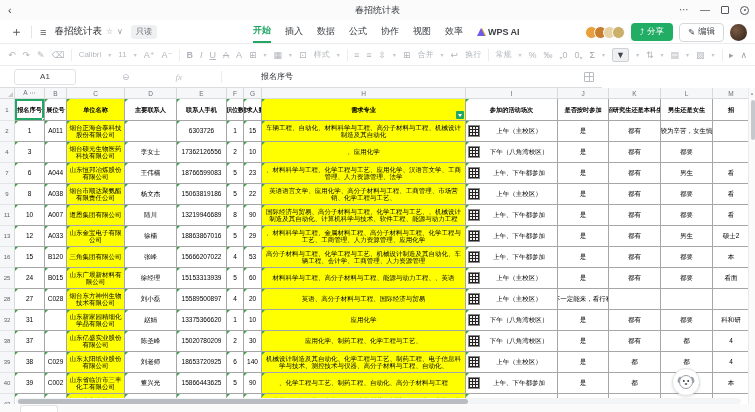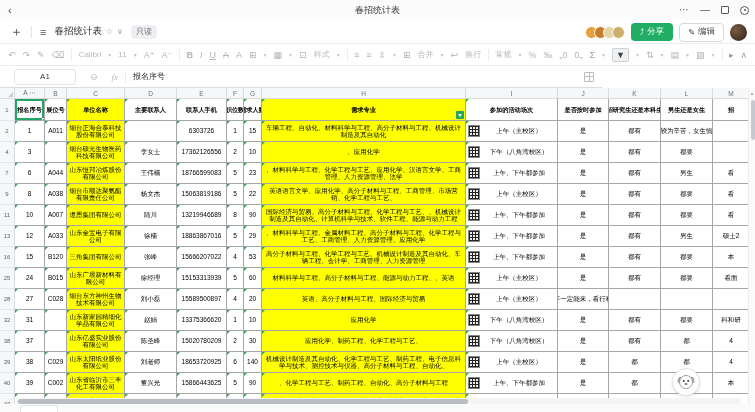--- a/index.html
+++ b/index.html
@@ -46,21 +46,21 @@
     color:#b0b5bb; font-size:9px; white-space:nowrap; }
   .ti { color:#b0b5bb; font-size:9px; }
   .tlabel { color:#b4b9bf; font-size:8px; }
   .tsep { width:1px; height:12px; background:#ececee; }
   .dd { font-size:6px; color:#c3c7cc; }
   .filter-on { display:flex; align-items:center; background:#eef0f2; border:1px solid #cdd1d6; border-radius:2px;
     padding:1px 3px; color:#3e4247; font-size:9px; }
   .toolbar .dk { color:#9aa0a6; }
 
   .fbar { position:absolute; left:0; top:66px; width:602px; height:22px; background:#fff;
-    border-bottom:1px solid #dcdcde; display:flex; align-items:center; }
+    border-bottom:1px solid #dcdcde; display:flex; align-items:center;gap:32px; }
   .namebox { width:62px; height:16px; margin-left:14px; border:1px solid #e1e3e6; border-radius:3px;
     font-size:8px; color:#3c4045; display:flex; align-items:center; justify-content:center; }
   .fico { margin-left:14px; color:#b9bdc3; font-size:9px; }
   .fx { font-style:italic; color:#b9bdc3; font-size:9px; font-family:"Liberation Serif","DejaVu Serif",serif; }
   .fsep { width:1px; height:12px; background:#ececee; margin:0 7px; }
   .fcontent { font-size:8px; color:#26282c; }
   .fgrid { position:absolute; right:8px; width:10px; height:10px; border:1px solid #b9bdc3; border-radius:1px;
     background:linear-gradient(#b9bdc3,#b9bdc3) 0 3px/10px 1px no-repeat, linear-gradient(#b9bdc3,#b9bdc3) 4px 0/1px 10px no-repeat; }
 
   .grid { position:absolute; left:0; top:88px; width:755px; height:324px; background:#fff; overflow:hidden; }
@@ -124,20 +124,33 @@
 <div class="tabbar">
   <span class="plus">＋</span>
   <span class="vsep"></span>
   <span class="ham">≡</span>
   <div class="doc-tab">
     <span class="doc-title">春招统计表</span>
     <span class="star">☆</span>
     <span class="caret">∨</span>
   </div>
   <span class="ro-badge">只读</span>
+  <div class="menus">
+    <span class="menu active">开始</span>
+    <span class="menu">插入</span>
+    <span class="menu">数据</span>
+    <span class="menu">公式</span>
+    <span class="menu">协作</span>
+    <span class="menu">视图</span>
+    <span class="menu">效率</span>
+    <span class="menu-ai">
+        <span class="ai-tri"></span>
+        <span>WPS AI</span>
+      </span>
+  </div>
   <div class="tab-right">
     <div class="avstack">
       <span class="av av1"></span>
       <span class="av av2"></span>
       <span class="av av3"></span>
       <span class="av av4"></span>
     </div>
     <span class="btn-share">
         <span>⤴</span>
         <span>分享</span>

